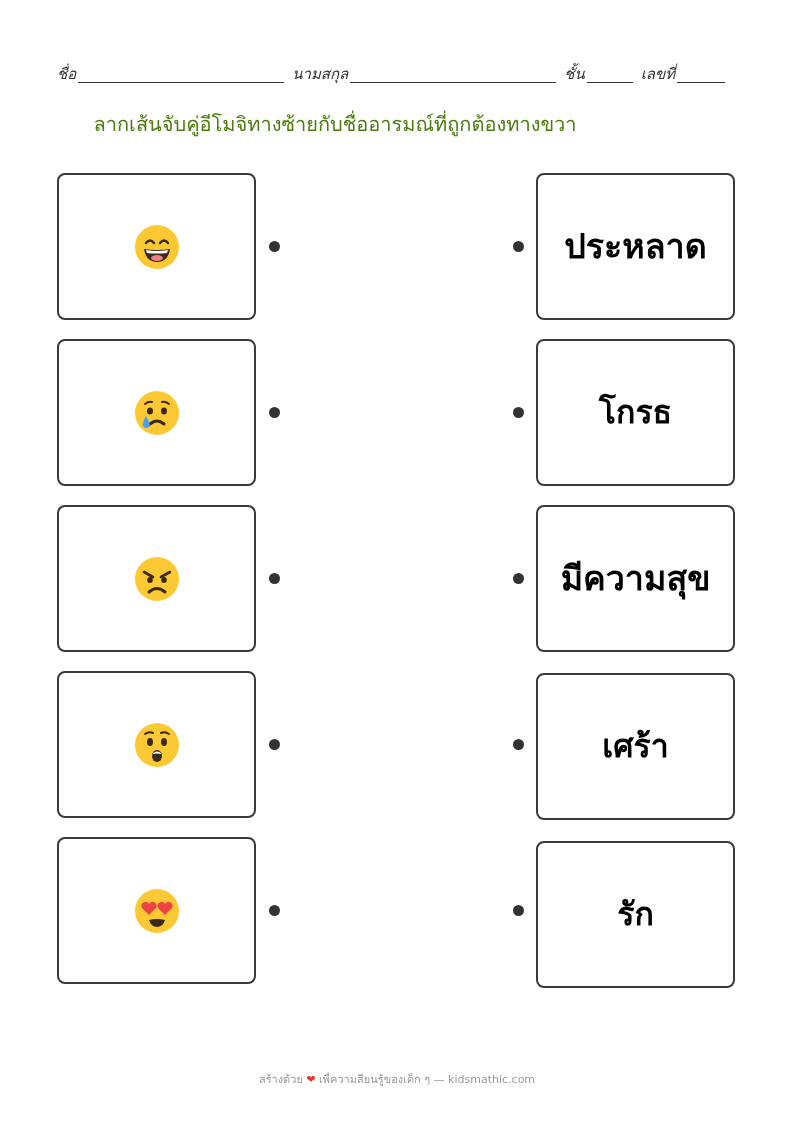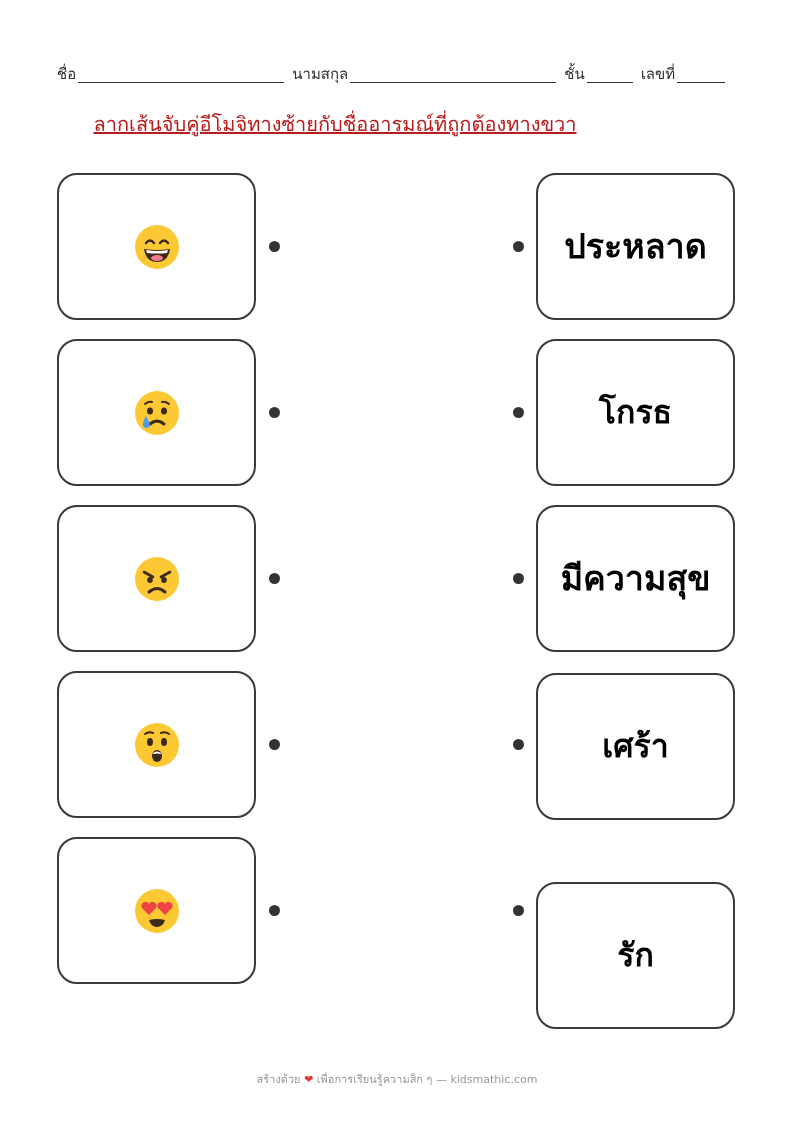--- a/index.html
+++ b/index.html
@@ -1,32 +1,32 @@
 <!DOCTYPE html>
 <html><head>
 <meta charset="utf-8">
 <style>
   html, body { margin: 0; padding: 0; background: #ffffff; }
   body { width: 794px; height: 1123px; position: relative; overflow: hidden;
          font-family: "DejaVu Sans", "Liberation Sans", sans-serif; color: #222; }
 
   .header-row { position: absolute; top: 64px; left: 57px; right: 46px; height: 22px;
                 display: flex; align-items: flex-end; font-size: 15px; color: #333; }
-  .header-row .lbl { white-space: nowrap; }
+  .header-row .lbl { white-space: nowrap; font-style: italic; }
   .header-row .line { border-bottom: 1px solid #333; height: 18px; margin: 0 8px 3px 2px; }
   .line.name { width: 206px; }
   .line.surname { width: 206px; }
   .line.grade { width: 46px; }
   .line.number { width: 48px; margin-right: 0; }
 
   .instruction { position: absolute; top: 108px; left: 0; width: 670px; text-align: center;
-                 font-size: 20px; color: #b91c1c; text-decoration: underline; }
+                 font-size: 20px; color: #4d7c0f; }
 
   .card { position: absolute; width: 199px; height: 147px; border: 2px solid #3a3a3a;
-          border-radius: 20px; box-sizing: border-box; background: #fff;
+          border-radius: 8px; box-sizing: border-box; background: #fff;
           display: flex; align-items: center; justify-content: center; }
   .card.left { left: 57px; }
   .card.right { left: 536px; }
   .word { font-family: "DejaVu Sans", sans-serif; font-weight: bold; font-size: 32px;
           color: #000; text-align: center; line-height: 1.15; }
   .word.small { font-size: 34px; }
 
   .dot { position: absolute; width: 11px; height: 11px; border-radius: 50%; background: #333; }
   .dot.left { left: 269px; }
   .dot.right { left: 513px; }
@@ -121,21 +121,21 @@
 </div>
 <div class="card right" style="top:339px">
   <div class="word">โกรธ</div>
 </div>
 <div class="card right" style="top:505px">
   <div class="word small">มีความสุข</div>
 </div>
 <div class="card right" style="top:673px">
   <div class="word">เศร้า</div>
 </div>
-<div class="card right" style="top:882px">
+<div class="card right" style="top:841px">
   <div class="word">รัก</div>
 </div>
 
 <div class="footer">
   <span>สร้างด้วย</span>
   <span class="heart">❤</span>
-  <span>เพื่อการเรียนรู้ความส็ก ๆ — kidsmathic.com</span>
+  <span>เพื่ความสียนรู้ของเด็ก ๆ — kidsmathic.com</span>
 </div>
 
 </body></html>

